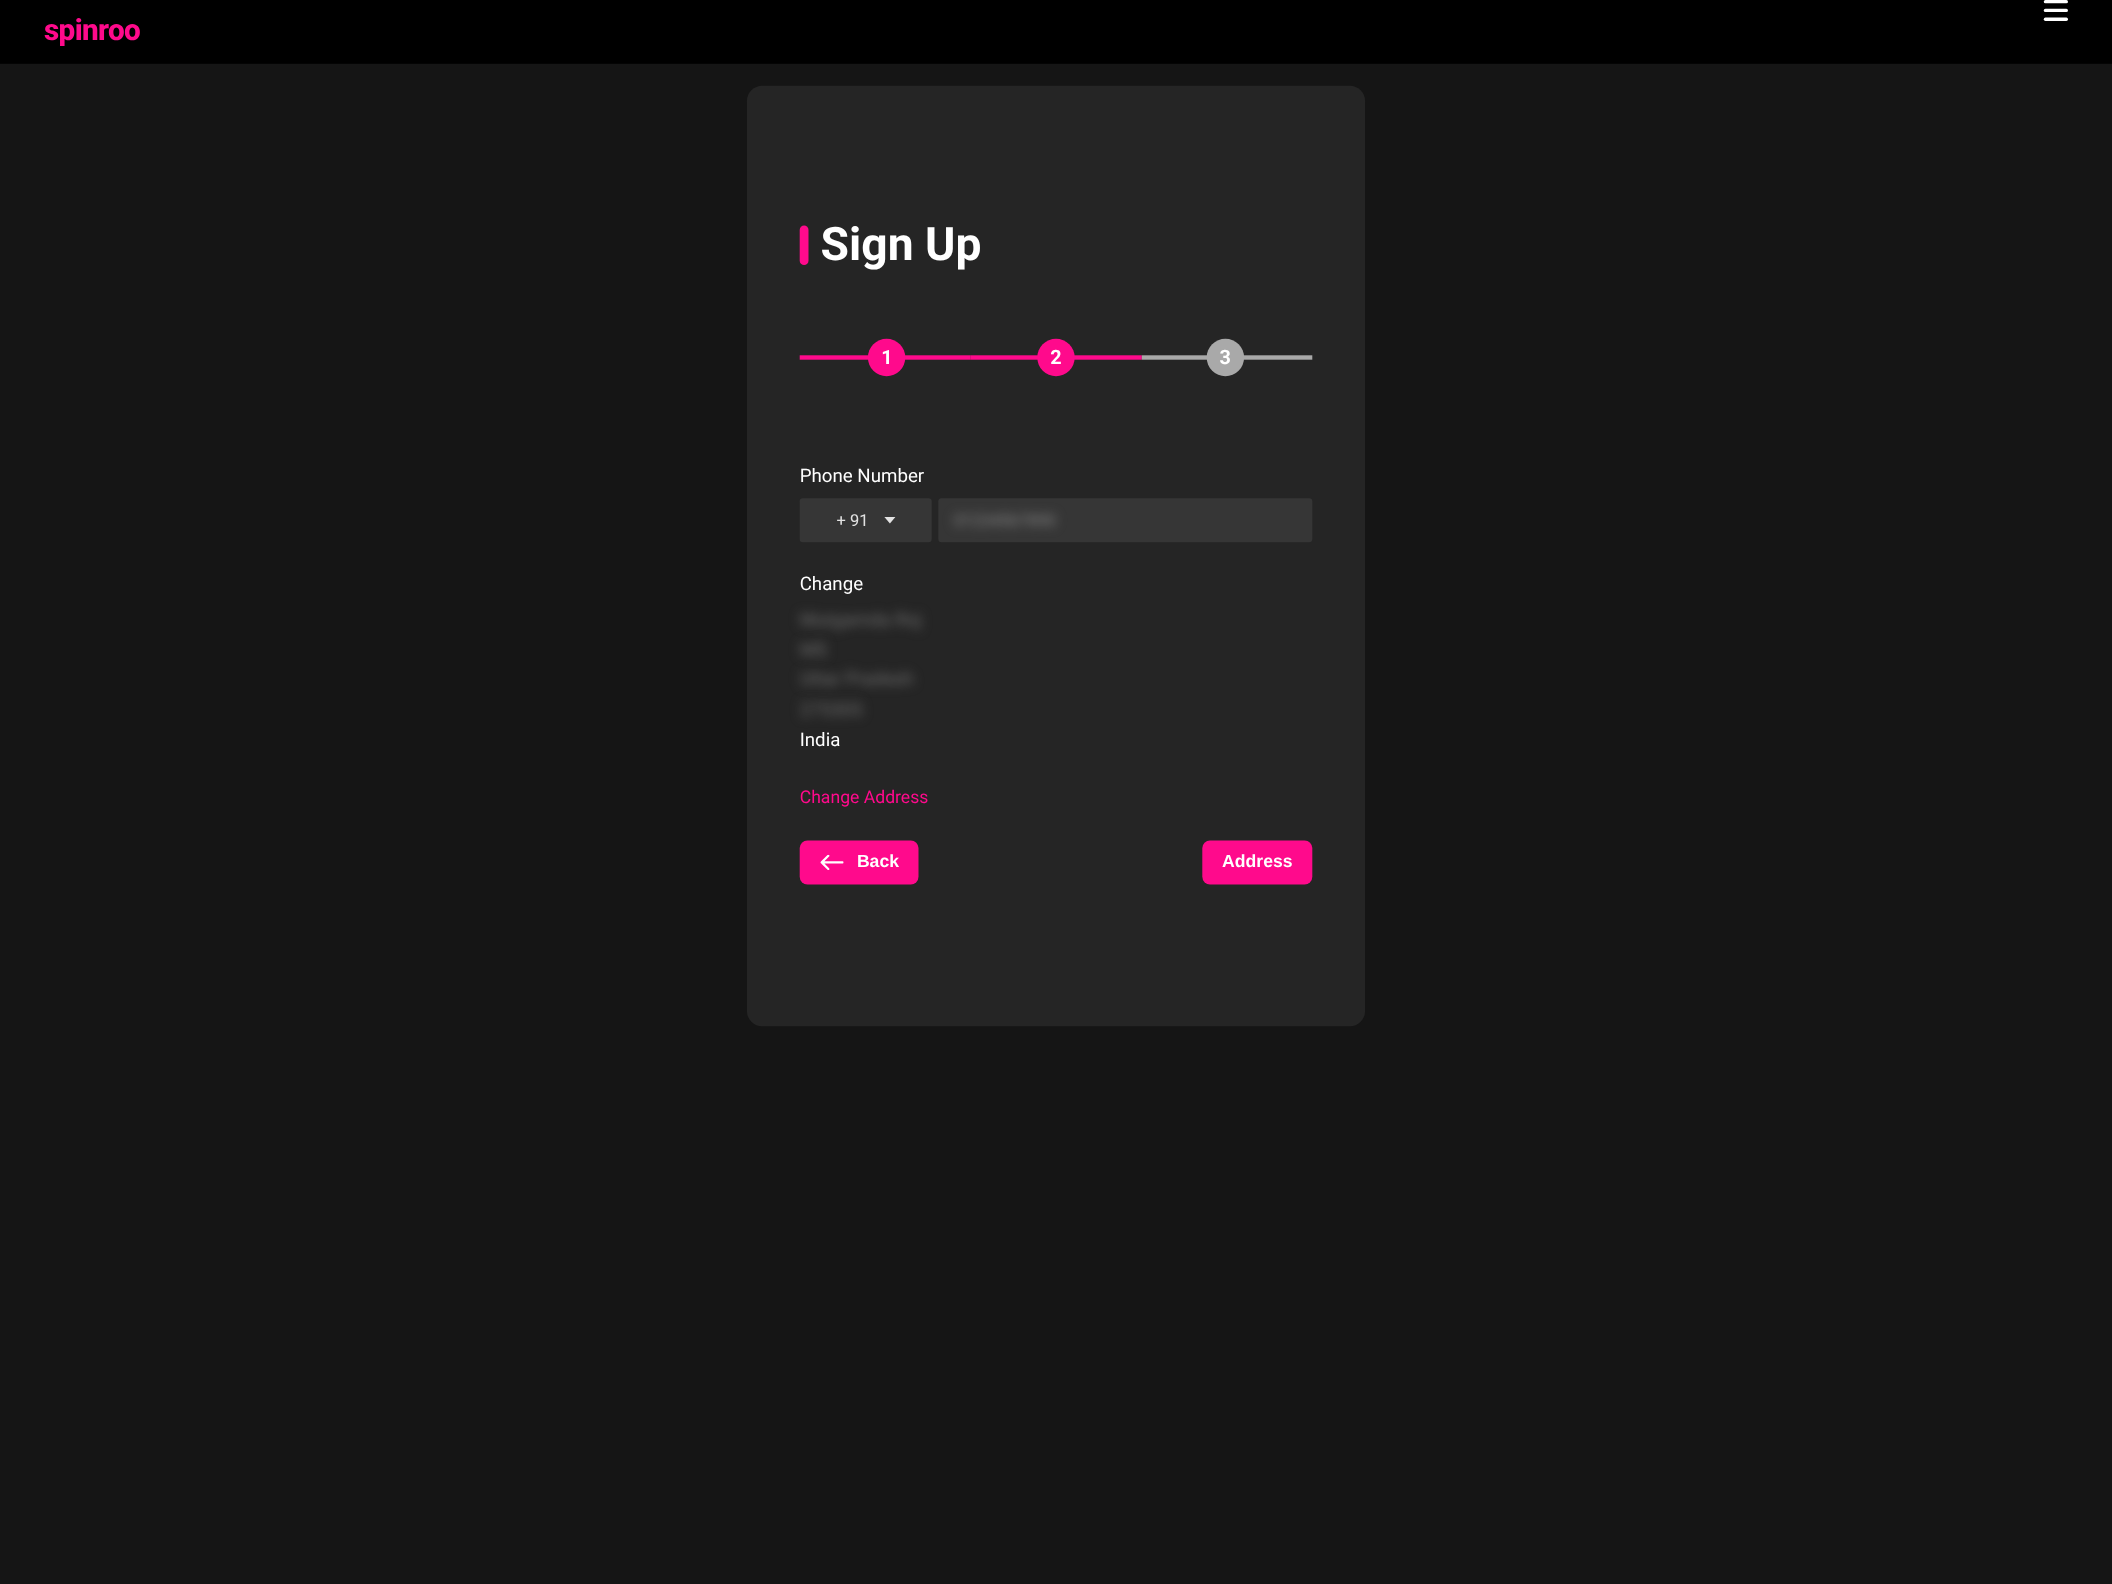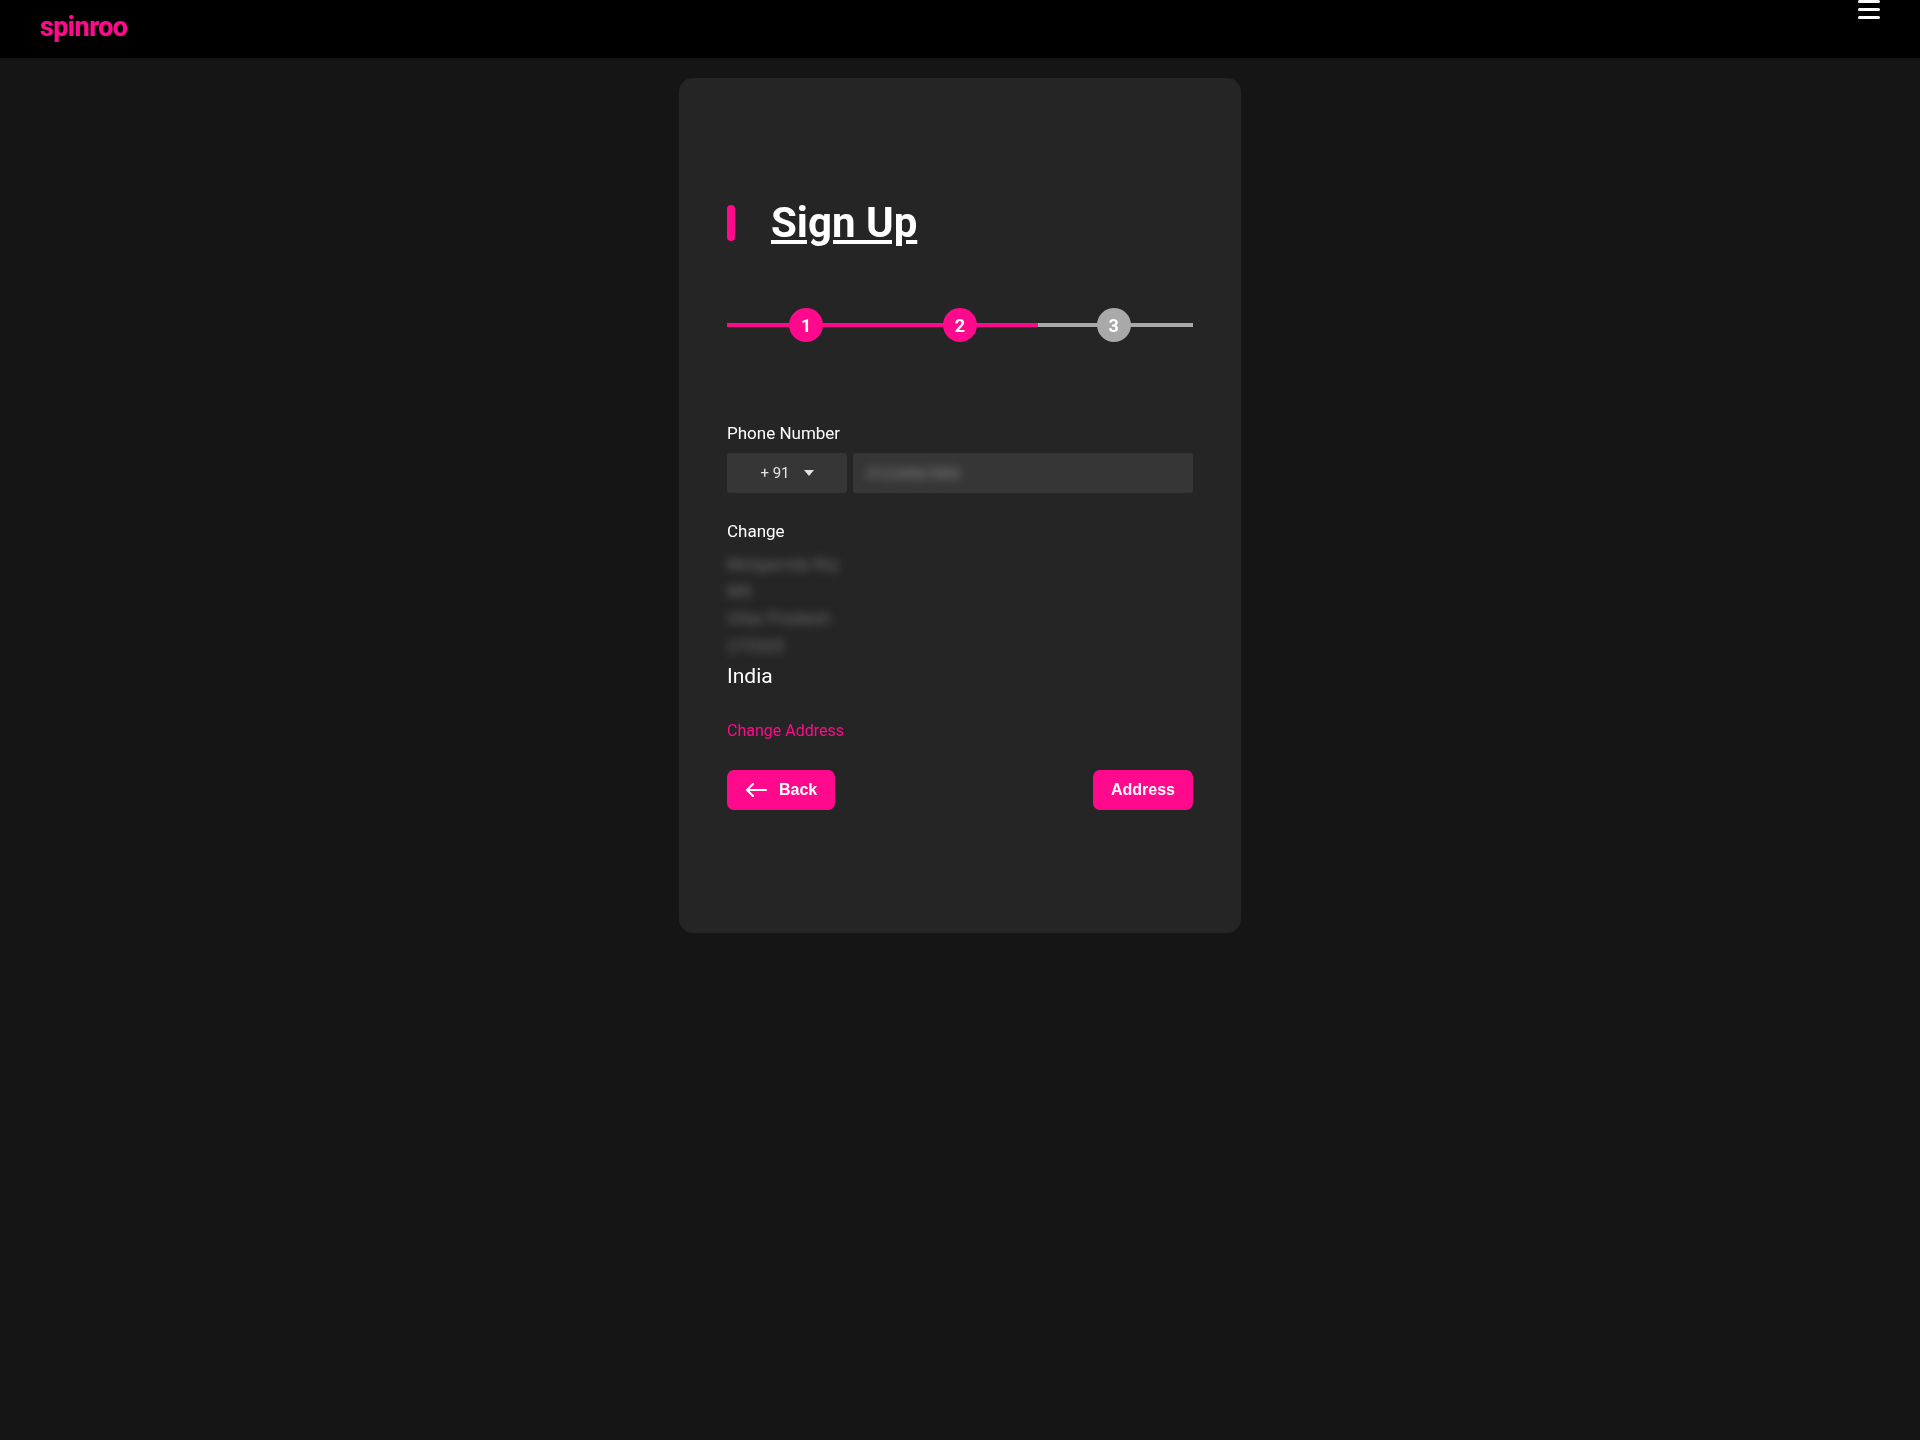--- a/index.html
+++ b/index.html
@@ -34,21 +34,21 @@
     display:block; width:22px; height:3px; background:#fff; border-radius:2px;
   }
   .card {
     width: 562px;
     margin: 20px auto 0;
     background: #252525;
     border-radius: 14px;
     padding: 120px 48px 50px;
     min-height: 855px;
   }
-  .title-row { display:flex; align-items:center; gap:36px; margin-bottom: 60px; text-decoration: underline; }
+  .title-row { display:flex; align-items:center; gap:11px; margin-bottom: 60px; }
   .title-bar { width:8px; height:36px; background:#ff0a8c; border-radius:4px; }
   .title { font-size:42px; font-weight:700; color:#fff; }
 
   .stepper { position:relative; height:36px; margin-bottom:80px; }
   .step-track { position:absolute; top:50%; left:0; right:0; height:4px; transform:translateY(-50%); display:flex; }
   .seg { flex:1; height:4px; }
   .seg.pink { background:#ff0a8c; }
   .seg.grey { background:#a9a9a9; }
   .step-dot {
     position:absolute; top:50%; transform:translate(-50%,-50%);
@@ -76,21 +76,21 @@
     color:#e2e2e2; font-size:15px; cursor:pointer;
   }
   .chev { width:0; height:0; border-left:5px solid transparent; border-right:5px solid transparent; border-top:6px solid #e2e2e2; }
   .phone-input { flex:1; }
 
   .blurred { filter: blur(5px); }
   .blur-wrap { display:inline-block; }
 
   .addr-block { margin-bottom: 28px; }
   .addr-line { color:#6f6f6f; font-size:17px; line-height:1.6; }
-  .addr-visible { color:#fff; font-size:21px; line-height:1.6; }
+  .addr-visible { color:#fff; font-size:17px; line-height:1.6; }
 
   .change-link { color:#ff0a8c; font-size:16px; margin-left:0; cursor:pointer; display:inline-block; margin-bottom: 30px; }
 
   .btn-row { display:flex; justify-content:space-between; }
   .btn {
     background:#ff0a8c; color:#ffffff; border:none; border-radius:7px;
     font-size:16px; font-weight:600; cursor:pointer;
     height:40px; padding:0 18px; display:flex; align-items:center; gap:12px;
   }
   .arrow-left {

